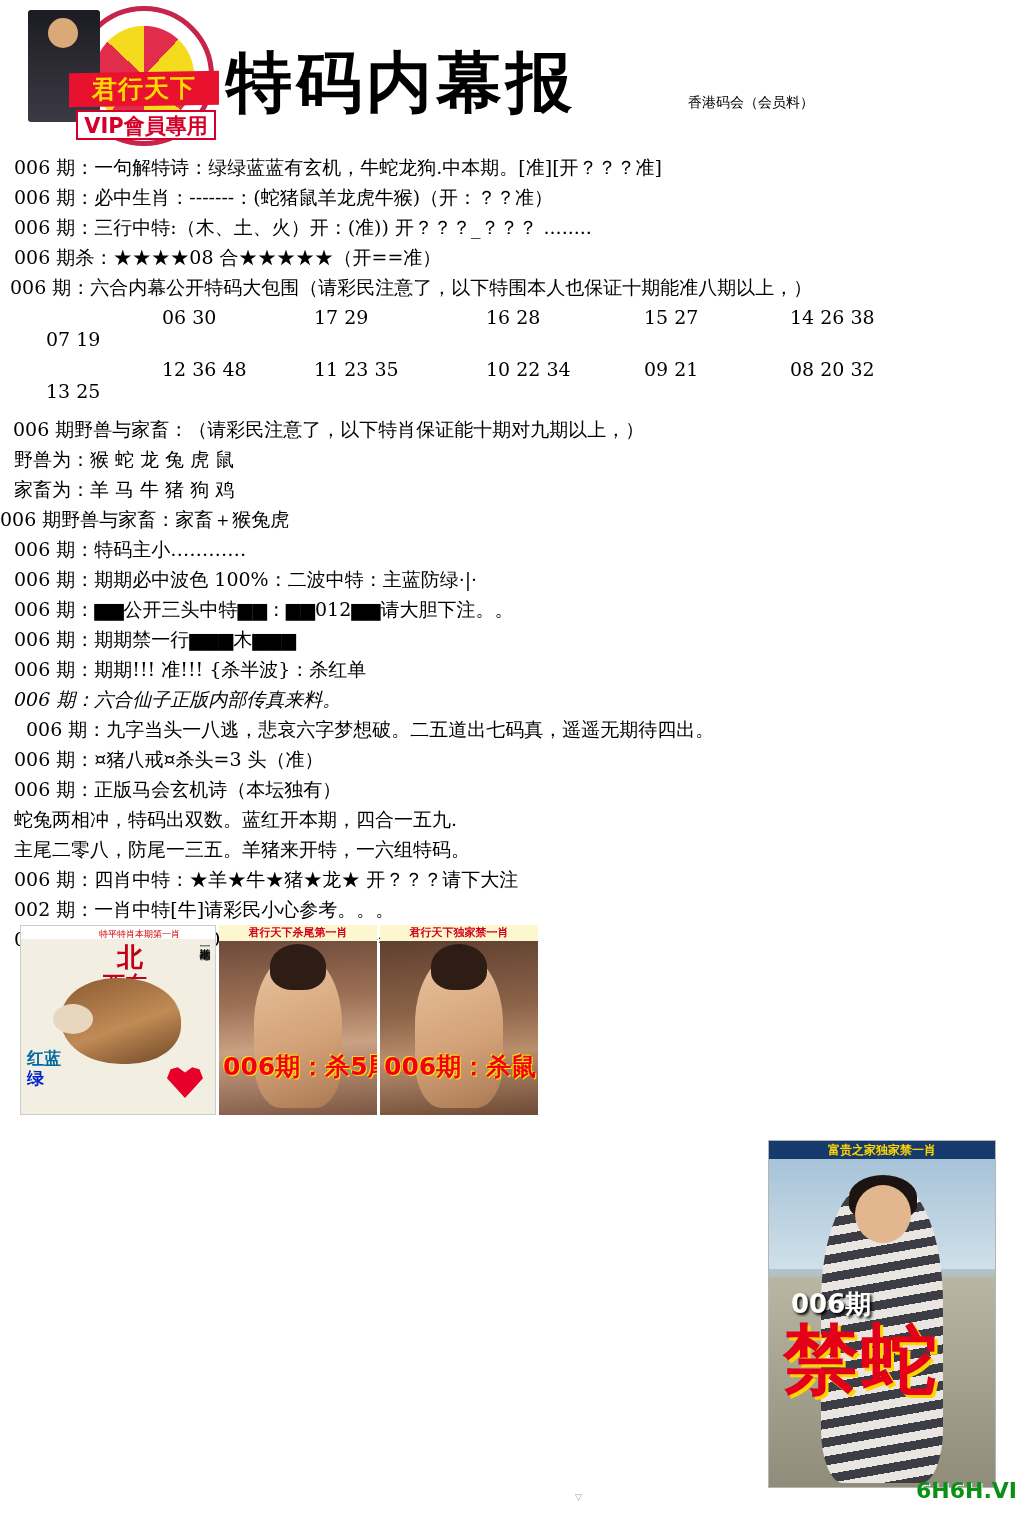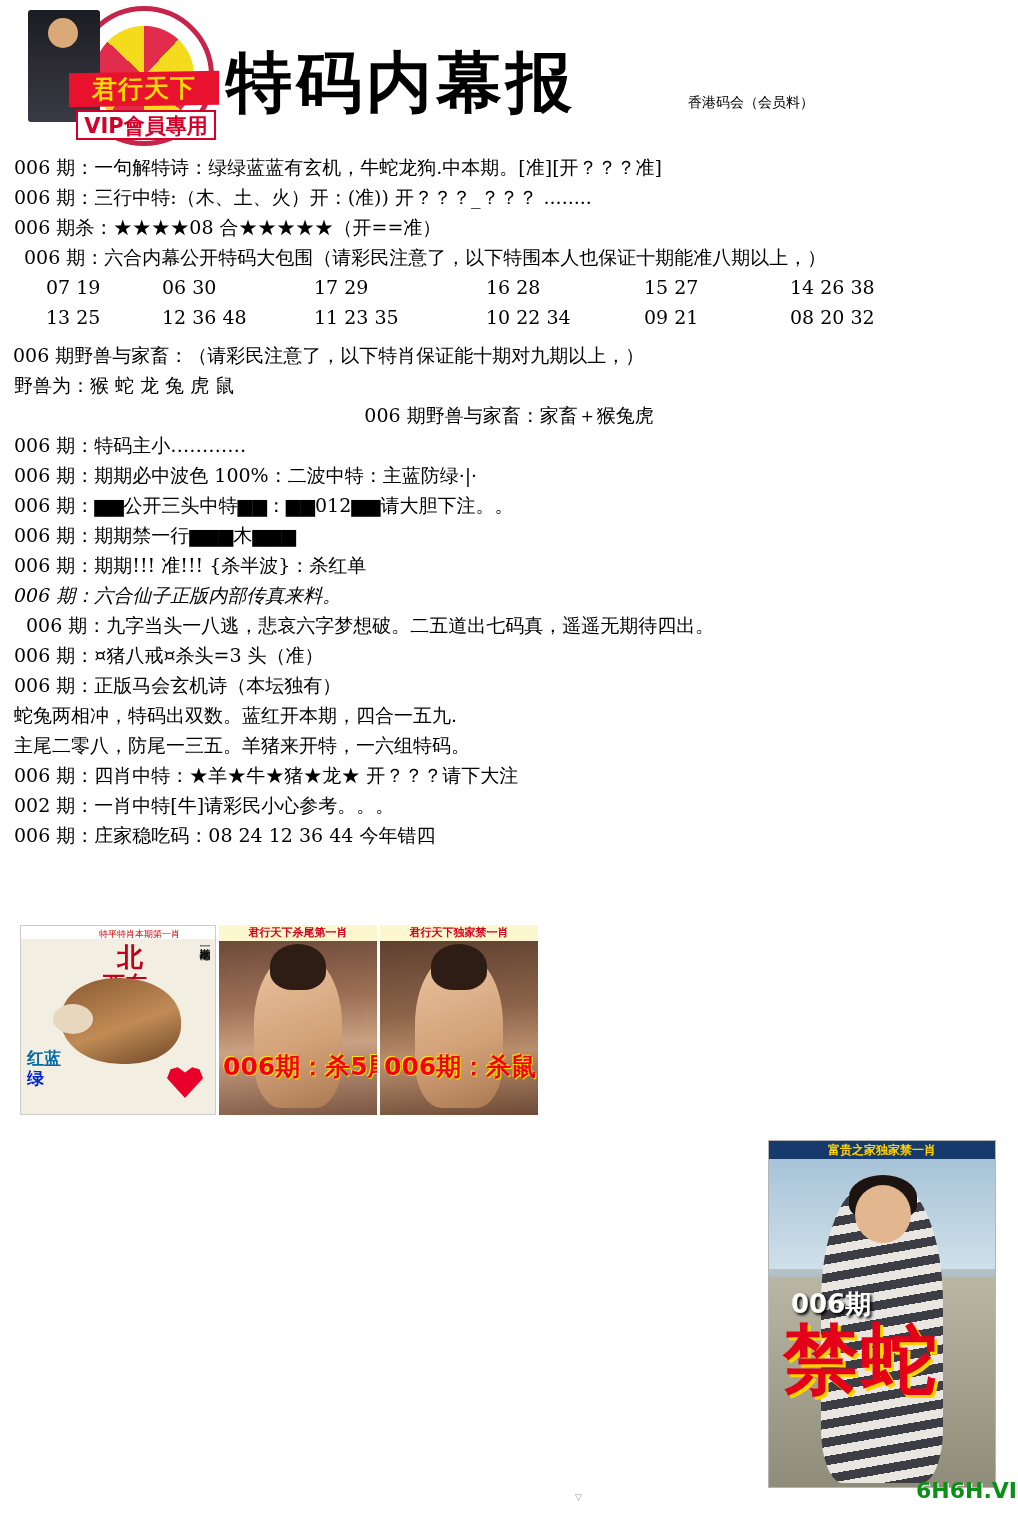--- a/index.html
+++ b/index.html
@@ -68,21 +68,21 @@
     padding-left:14px;white-space:nowrap;
     font-family:"DejaVu Serif","Liberation Serif",serif;
   }
 
   
   .numrow{
     display:flex;font-size:19px;line-height:30px;padding-left:46px;
     font-family:"DejaVu Serif","Liberation Serif",serif;
   }
   .numrow span{display:inline-block;}
-  .nc0{width:116px;}
+  .nc0{width:116px;margin-top:22px;}
   .nc1{width:152px;}
   .nc2{width:172px;}
   .nc3{width:158px;}
   .nc4{width:146px;}
   .nc5{width:130px;}
 
   
   .strip{position:absolute;left:20px;top:925px;width:522px;height:190px;display:flex;gap:3px;}
   .card{position:relative;overflow:hidden;}
   .card1{width:196px;height:190px;background:#f2efe2;border:1px solid #ccc;box-sizing:border-box;}
@@ -170,23 +170,24 @@
       <div class="logo-banner">君行天下</div>
       <div class="logo-vip">VIP會員專用</div>
     </div>
     <div class="title-main">特码内幕报</div>
     <div class="title-sub">香港码会（会员料）</div>
   </div>
 
   <div class="lines">
 
     <div class="ln">006 期：一句解特诗：绿绿蓝蓝有玄机，牛蛇龙狗.中本期。[准][开？？？准]</div>
+    <div class="ln">006 期：必中生肖：-------：(蛇猪鼠羊龙虎牛猴)（开：？？准）</div>
     <div class="ln">006 期：三行中特:（木、土、火）开：(准))        开？？？_？？？  ........</div>
     <div class="ln">006 期杀：★★★★08 合★★★★★（开==准）</div>
-    <div class="ln" style="padding-left:24px;">006 期：六合内幕公开特码大包围（请彩民注意了，以下特围本人也保证十期能准八期以上，）</div>
+    <div class="ln" style="padding-left:10px;">006 期：六合内幕公开特码大包围（请彩民注意了，以下特围本人也保证十期能准八期以上，）</div>
 
     <div class="numrow">
       <span class="nc0">07 19</span>
       <span class="nc1">06 30</span>
       <span class="nc2">17 29</span>
       <span class="nc3">16 28</span>
       <span class="nc4">15 27</span>
       <span class="nc5">14   26 38</span>
     </div>
     <div class="numrow">
@@ -195,21 +196,22 @@
       <span class="nc2">11 23 35</span>
       <span class="nc3">10 22 34</span>
       <span class="nc4">09 21</span>
       <span class="nc5">08 20 32</span>
     </div>
 
     <div style="height:8px"></div>
 
     <div class="ln" style="padding-left:13px;">006 期野兽与家畜：（请彩民注意了，以下特肖保证能十期对九期以上，）</div>
     <div class="ln">野兽为：猴 蛇  龙 兔 虎 鼠</div>
-    <div class="ln" style="padding-left:0;text-align:center;">006 期野兽与家畜：家畜＋猴兔虎</div>
+    <div class="ln">家畜为：羊 马 牛 猪 狗 鸡</div>
+    <div class="ln" style="padding-left:0;">006 期野兽与家畜：家畜＋猴兔虎</div>
     <div class="ln">006 期：特码主小…………</div>
     <div class="ln">006 期：期期必中波色 100%：二波中特：主蓝防绿·|·</div>
     <div class="ln">006 期：▆▆公开三头中特▆▆：▆▆012▆▆请大胆下注。。</div>
     <div class="ln">006 期：期期禁一行▆▆▆木▆▆▆</div>
     <div class="ln">006 期：期期!!! 准!!! {杀半波}：杀红单</div>
     <div class="ln" style="font-style:italic;">006 期：六合仙子正版内部传真来料。</div>
     <div class="ln" style="padding-left:26px;">006 期：九字当头一八逃，悲哀六字梦想破。二五道出七码真，遥遥无期待四出。</div>
     <div class="ln">006 期：¤猪八戒¤杀头=3 头（准）</div>
     <div class="ln">006 期：正版马会玄机诗（本坛独有）</div>
     <div class="ln">蛇兔两相冲，特码出双数。蓝红开本期，四合一五九.</div>

